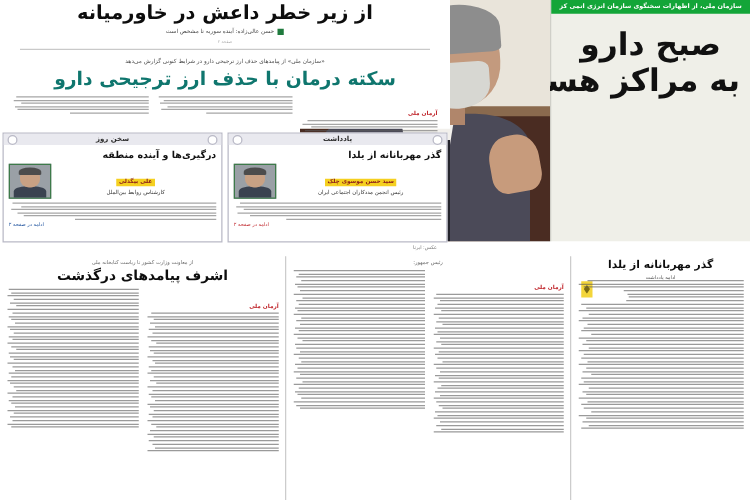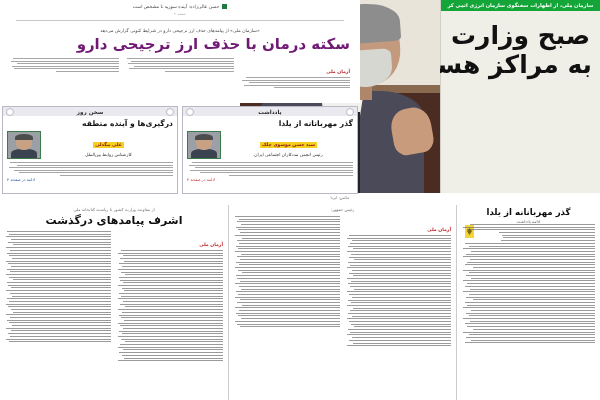--- a/index.html
+++ b/index.html
@@ -170,25 +170,25 @@
   .hr-thin { height:1px; background:#c9c9c9; margin: 4px 6px 0 6px; }
 
   #dek-line {
     text-align: center;
     font-size: 4.6px;
     color: #4b4b4b;
     margin-top: 7px;
     white-space: nowrap;
   }
   #second-headline {
-    text-align: right;
+    text-align: center;
     font-size: 15px;
     line-height: 17px;
     font-weight: bold;
-    color: #701a75;
+    color: #0f766e;
     margin-top: 3px;
     letter-spacing: -.3px;
     white-space: nowrap;
   }
   #second-body {
     display: flex;
     gap: 7px;
     margin-top: 5px;
     direction: rtl;
   }
@@ -321,21 +321,21 @@
 </style>
 </head>
 <body>
 
 <div id="page">
 
   <div id="masthead-right">
     <div id="green-kicker">سازمان ملی، از اظهارات سخنگوی سازمان انرژی اتمی کز</div>
 
     <div id="main-headline">
-      <span class="l">صبح وزارت</span>
+      <span class="l">صبح دارو</span>
       <span class="l">به مراکز هسته‌ای</span>
     </div>
   </div>
 
   <div id="photo-block">
     <div class="ph-wall-top"></div>
     <div class="ph-wall-strip"></div>
     <div class="ph-wall-bot"></div>
     <div class="ph-suit"></div>
     <div class="ph-shirt"></div>
@@ -344,20 +344,21 @@
     <div class="ph-head"></div>
     <div class="ph-beard"></div>
     <div class="ph-hair"></div>
     <div class="ph-hand-l"></div>
     <div class="ph-hand-r"></div>
   </div>
   <div id="photo-caption">عکس: ایرنا</div>
 
   <div id="left-top">
 
+    <div id="banner-headline">از زیر خطر داعش در خاورمیانه</div>
 
     <div id="banner-sub">
       <span class="sq"></span>
       <span class="txt">حسن عالی‌زاده: آینده سوریه تا مشخص است</span>
     </div>
 
     <div id="banner-page">صفحه ۲</div>
 
     <div class="hr-thin"></div>
 

